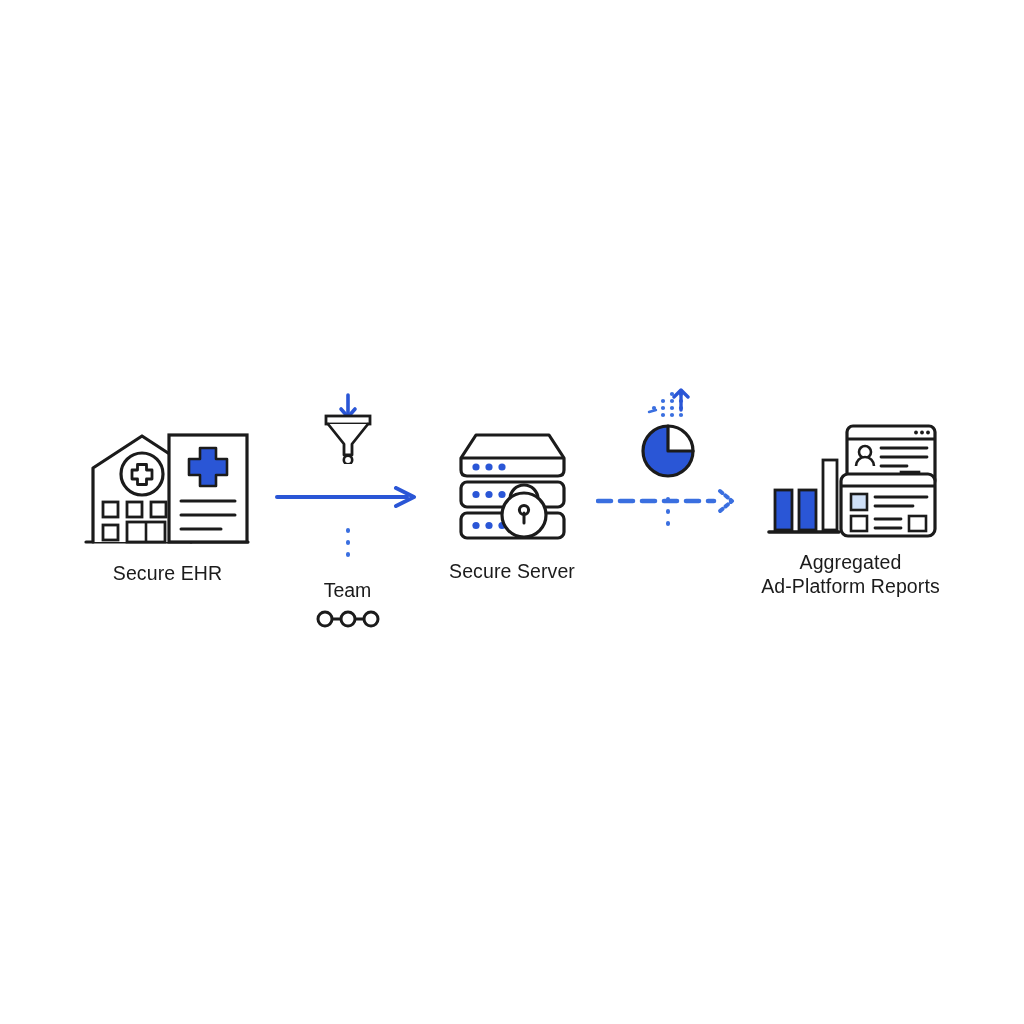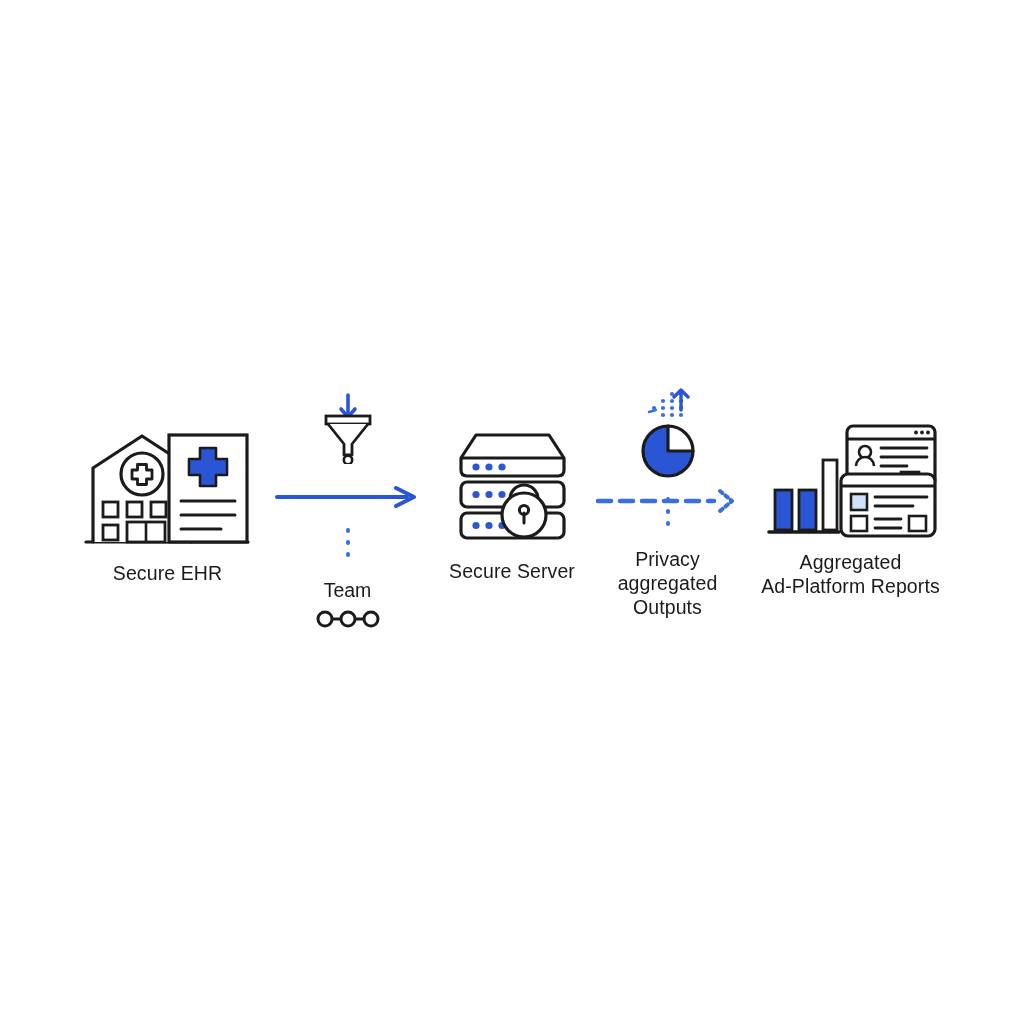--- a/index.html
+++ b/index.html
@@ -200,23 +200,20 @@
         <path d="M40 63 L40 38 A25 25 0 0 1 65 63 Z" fill="#ffffff"></path>
         <circle cx="40" cy="63" r="25" stroke="#1b1b1b" stroke-width="3.2" fill="none"></circle>
         <path d="M40 63 V38 M40 63 H65" stroke="#1b1b1b" stroke-width="3.2" stroke-linecap="round"></path>
       </svg>
     </span>
     <span class="icon-wrap" style="margin-top:14px;">
       <svg width="8" height="40" viewBox="0 0 8 40" fill="none" xmlns="http://www.w3.org/2000/svg">
         <path d="M4 2 V38" stroke="#3a6fe0" stroke-width="4" stroke-linecap="round" stroke-dasharray="1 11"></path>
       </svg>
     </span>
-    <div class="node-label" style="margin-top:10px;">Privacy
-aggregated
-Outputs</div>
   </div>
 
   <div class="node" style="left:748px; top:420px; width:205px;">
     <span class="icon-wrap">
       <svg width="180" height="122" viewBox="0 0 180 122" fill="none" xmlns="http://www.w3.org/2000/svg">
 
         <path d="M8 112 H78" stroke="#1b1b1b" stroke-width="3.6" stroke-linecap="round"></path>
 
         <rect x="14" y="70" width="17" height="40" fill="#2a56d6" stroke="#1b1b1b" stroke-width="2.8"></rect>
         <rect x="38" y="70" width="17" height="40" fill="#2a56d6" stroke="#1b1b1b" stroke-width="2.8"></rect>

